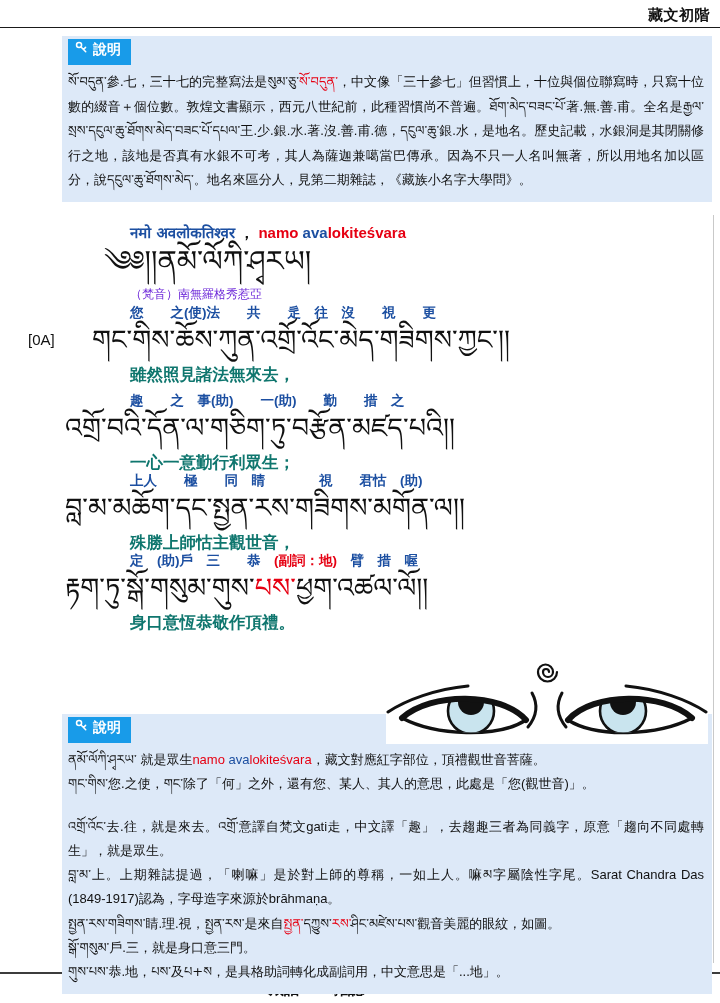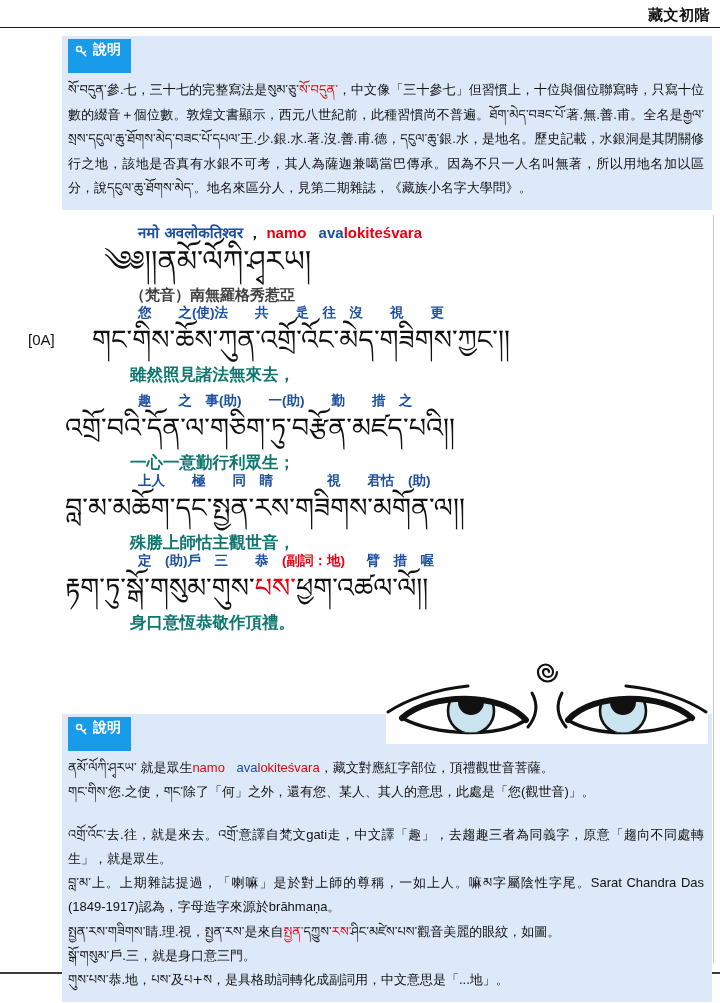--- a/index.html
+++ b/index.html
@@ -11,33 +11,33 @@
   }
   .abs{position:absolute;}
   
   .header-title{top:6px;right:10px;font-size:15px;font-weight:bold;letter-spacing:.5px;}
   .header-rule{top:27px;left:0;width:720px;border-top:1.6px solid #1a1a1a;}
   .page-edge{top:215px;right:6px;height:748px;border-right:1px solid #c9c9c9;}
   
   .expl{left:62px;width:650px;background:#dde9f8;padding:3px 8px 9px 6px;box-sizing:border-box;}
   .expl1{top:36px;}
   .expl2{top:714px;z-index:1;}
-  .badge{display:inline-flex;align-items:flex-end;gap:5px;background:#189be9;color:#fff;
-         font-size:14px;font-weight:bold;padding:2px 10px 15px 7px;line-height:17px;}
+  .badge{display:inline-flex;align-items:flex-start;gap:5px;background:#189be9;color:#fff;
+         font-size:14px;font-weight:bold;padding:2px 10px 7px 7px;line-height:17px;}
   .badge svg{display:block;}
   .expl-text{margin-top:5px;font-size:13px;line-height:24.6px;text-align:justify;}
   .expl2 .expl-text{line-height:24.3px;}
   .seg-black{color:#111;}
   .seg-red{color:#e60012;}
-  .seg-blue{color:#1c4fa1;margin-left:8px;}
+  .seg-blue{color:#1c4fa1;}
   .bo{font-family:"DejaVu Sans",sans-serif;}
   
   .sanskrit-line{top:224px;left:130px;font-size:15px;font-weight:bold;line-height:18px;}
   .tibetan-title{top:236px;left:104px;font-size:29px;line-height:50px;color:#111;white-space:nowrap;}
-  .phonetic{top:286px;left:130px;font-size:15px;font-weight:bold;color:#404040;}
+  .phonetic{top:286px;left:130px;font-size:12px;font-weight:normal;color:#6d28d9;}
   
   .verse{left:65px;width:647px;}
   .v1{top:304px;} .v2{top:392px;} .v3{top:472px;} .v4{top:552px;}
   .gloss{margin-left:65px;font-size:13.5px;line-height:17px;height:17px;font-weight:bold;white-space:pre;}
   .tibline{position:relative;height:38px;line-height:38px;font-size:27px;white-space:nowrap;}
   .vlabel{position:absolute;left:-37px;top:2px;font-size:15px;line-height:34px;color:#111;font-family:"Liberation Sans",sans-serif;}
   .v1 .tibtext{margin-left:27px;}
   .trans{margin-left:65px;margin-top:5px;font-size:16.5px;font-weight:bold;color:#0f766e;}
   
   .eyes{top:656px;left:386px;width:322px;height:88px;background:#fff;z-index:2;}

